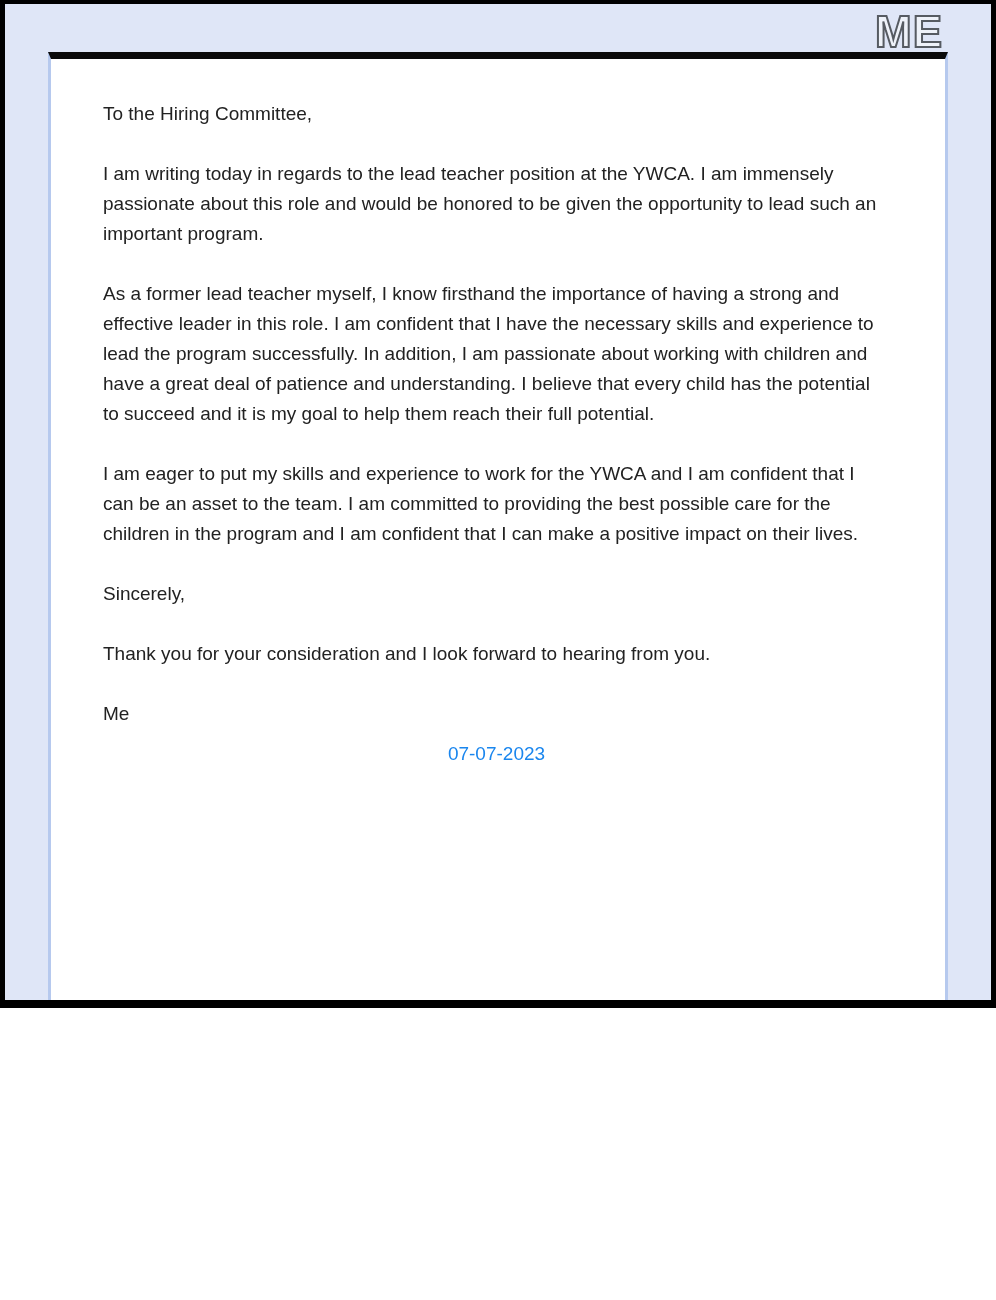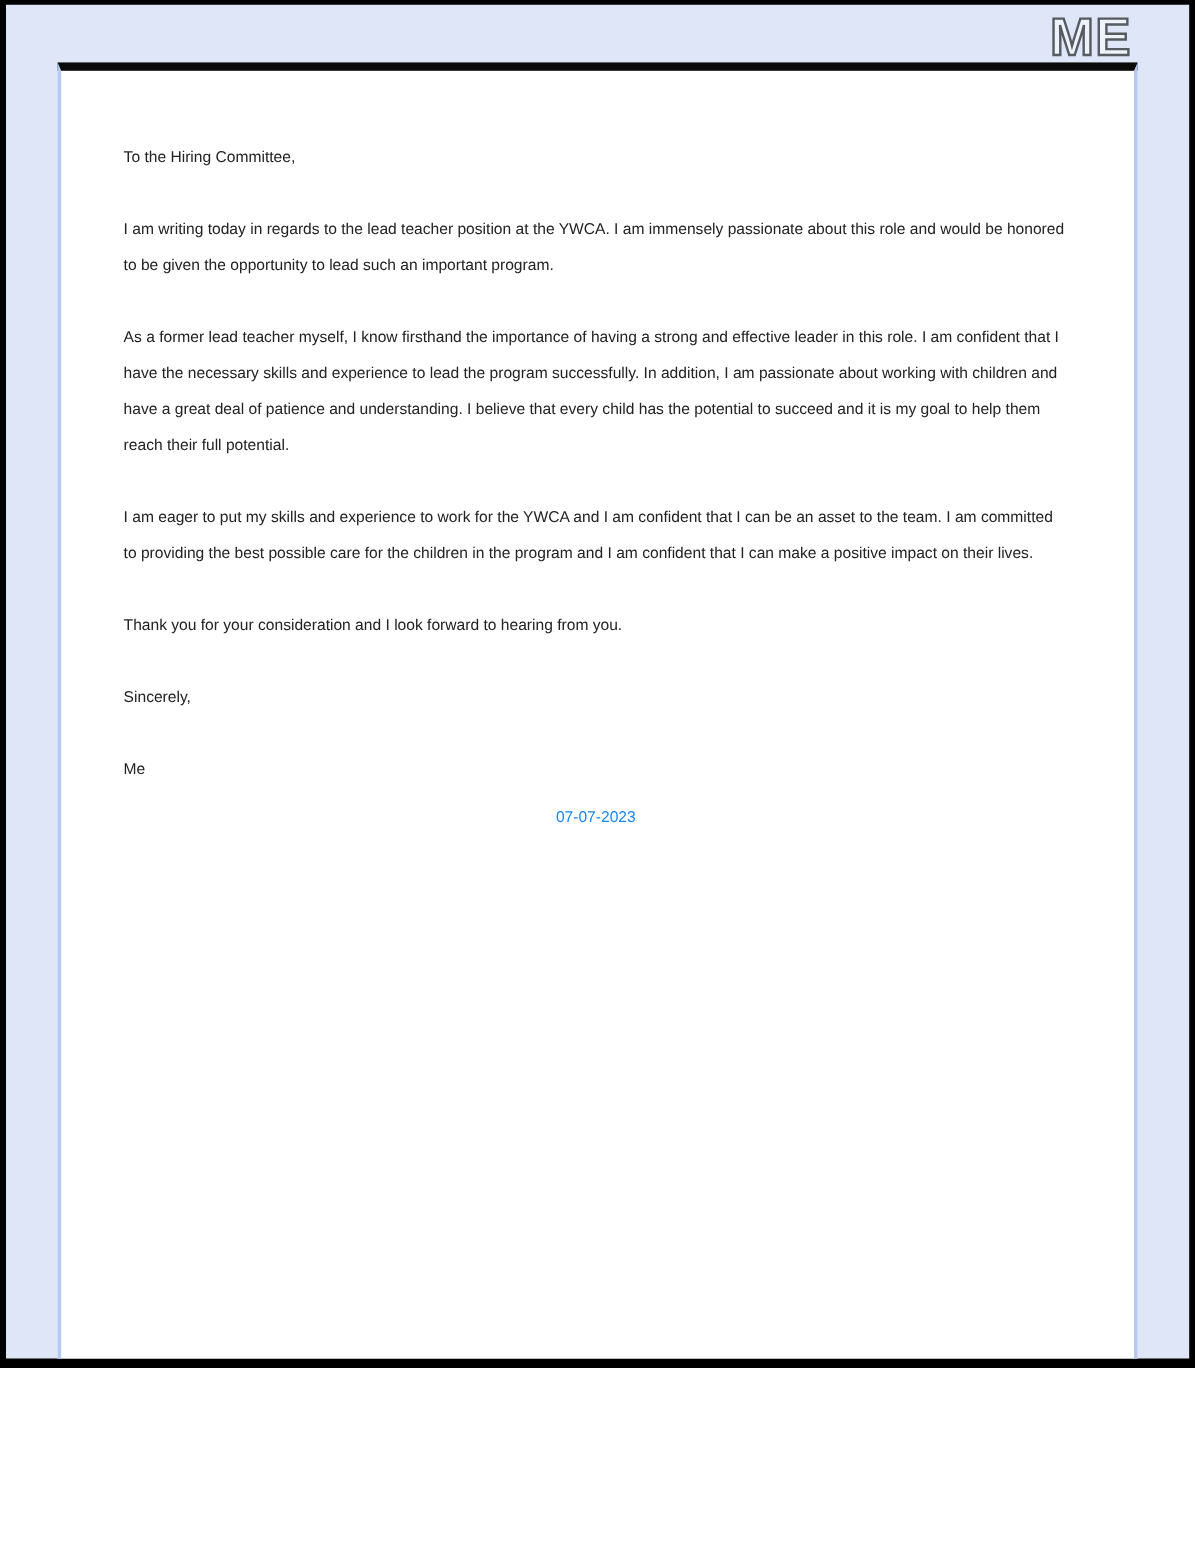--- a/index.html
+++ b/index.html
@@ -6,21 +6,21 @@
   html, body { margin: 0; padding: 0; }
   body {
     width: 996px;
     height: 1300px;
     font-family: "Liberation Sans", sans-serif;
     background: #ffffff;
   }
   .page {
     position: relative;
     width: 996px;
-    height: 1140px;
+    height: 1008px;
     background: #dfe6f7;
     border-left: 5px solid #000000;
     border-right: 5px solid #000000;
     border-top: 4px solid #000000;
     border-bottom: 8px solid #000000;
     overflow: hidden;
   }
   .logo {
     position: absolute;
     top: 6px;
@@ -41,24 +41,23 @@
     width: 900px;
     height: 1208px;
     background: #ffffff;
     border-top: 7px solid #0a0a0a;
     border-left: 3px solid #b6c9ee;
     border-right: 3px solid #b6c9ee;
     border-bottom: 3px solid #b6c9ee;
   }
   .letter-body {
     padding: 40px 55px 0 52px;
-    font-size: 13px;
+    font-size: 19px;
     line-height: 30px;
     color: #222222;
-    margin-top: 17px;
   }
   .letter-body p { margin: 0 0 30px 0; }
   .signature { margin-bottom: 10px !important; }
   .date {
     color: #1a86ee;
     text-align: center;
   }
   .footer-brand {
     position: absolute;
     right: 10px;
@@ -79,23 +78,23 @@
 
     <div class="letter-body">
       <p>To the Hiring Committee,</p>
 
       <p>I am writing today in regards to the lead teacher position at the YWCA. I am immensely passionate about this role and would be honored to be given the opportunity to lead such an important program.</p>
 
       <p>As a former lead teacher myself, I know firsthand the importance of having a strong and effective leader in this role. I am confident that I have the necessary skills and experience to lead the program successfully. In addition, I am passionate about working with children and have a great deal of patience and understanding. I believe that every child has the potential to succeed and it is my goal to help them reach their full potential.</p>
 
       <p>I am eager to put my skills and experience to work for the YWCA and I am confident that I can be an asset to the team. I am committed to providing the best possible care for the children in the program and I am confident that I can make a positive impact on their lives.</p>
 
+      <p>Sincerely,</p>
+
       <p>Thank you for your consideration and I look forward to hearing from you.</p>
-
-      <p>Sincerely,</p>
 
       <p class="signature">Me</p>
 
       <p class="date">07-07-2023</p>
     </div>
 
     <div class="footer-brand">Lazyapply.com</div>
 
   </div>
 </div>

